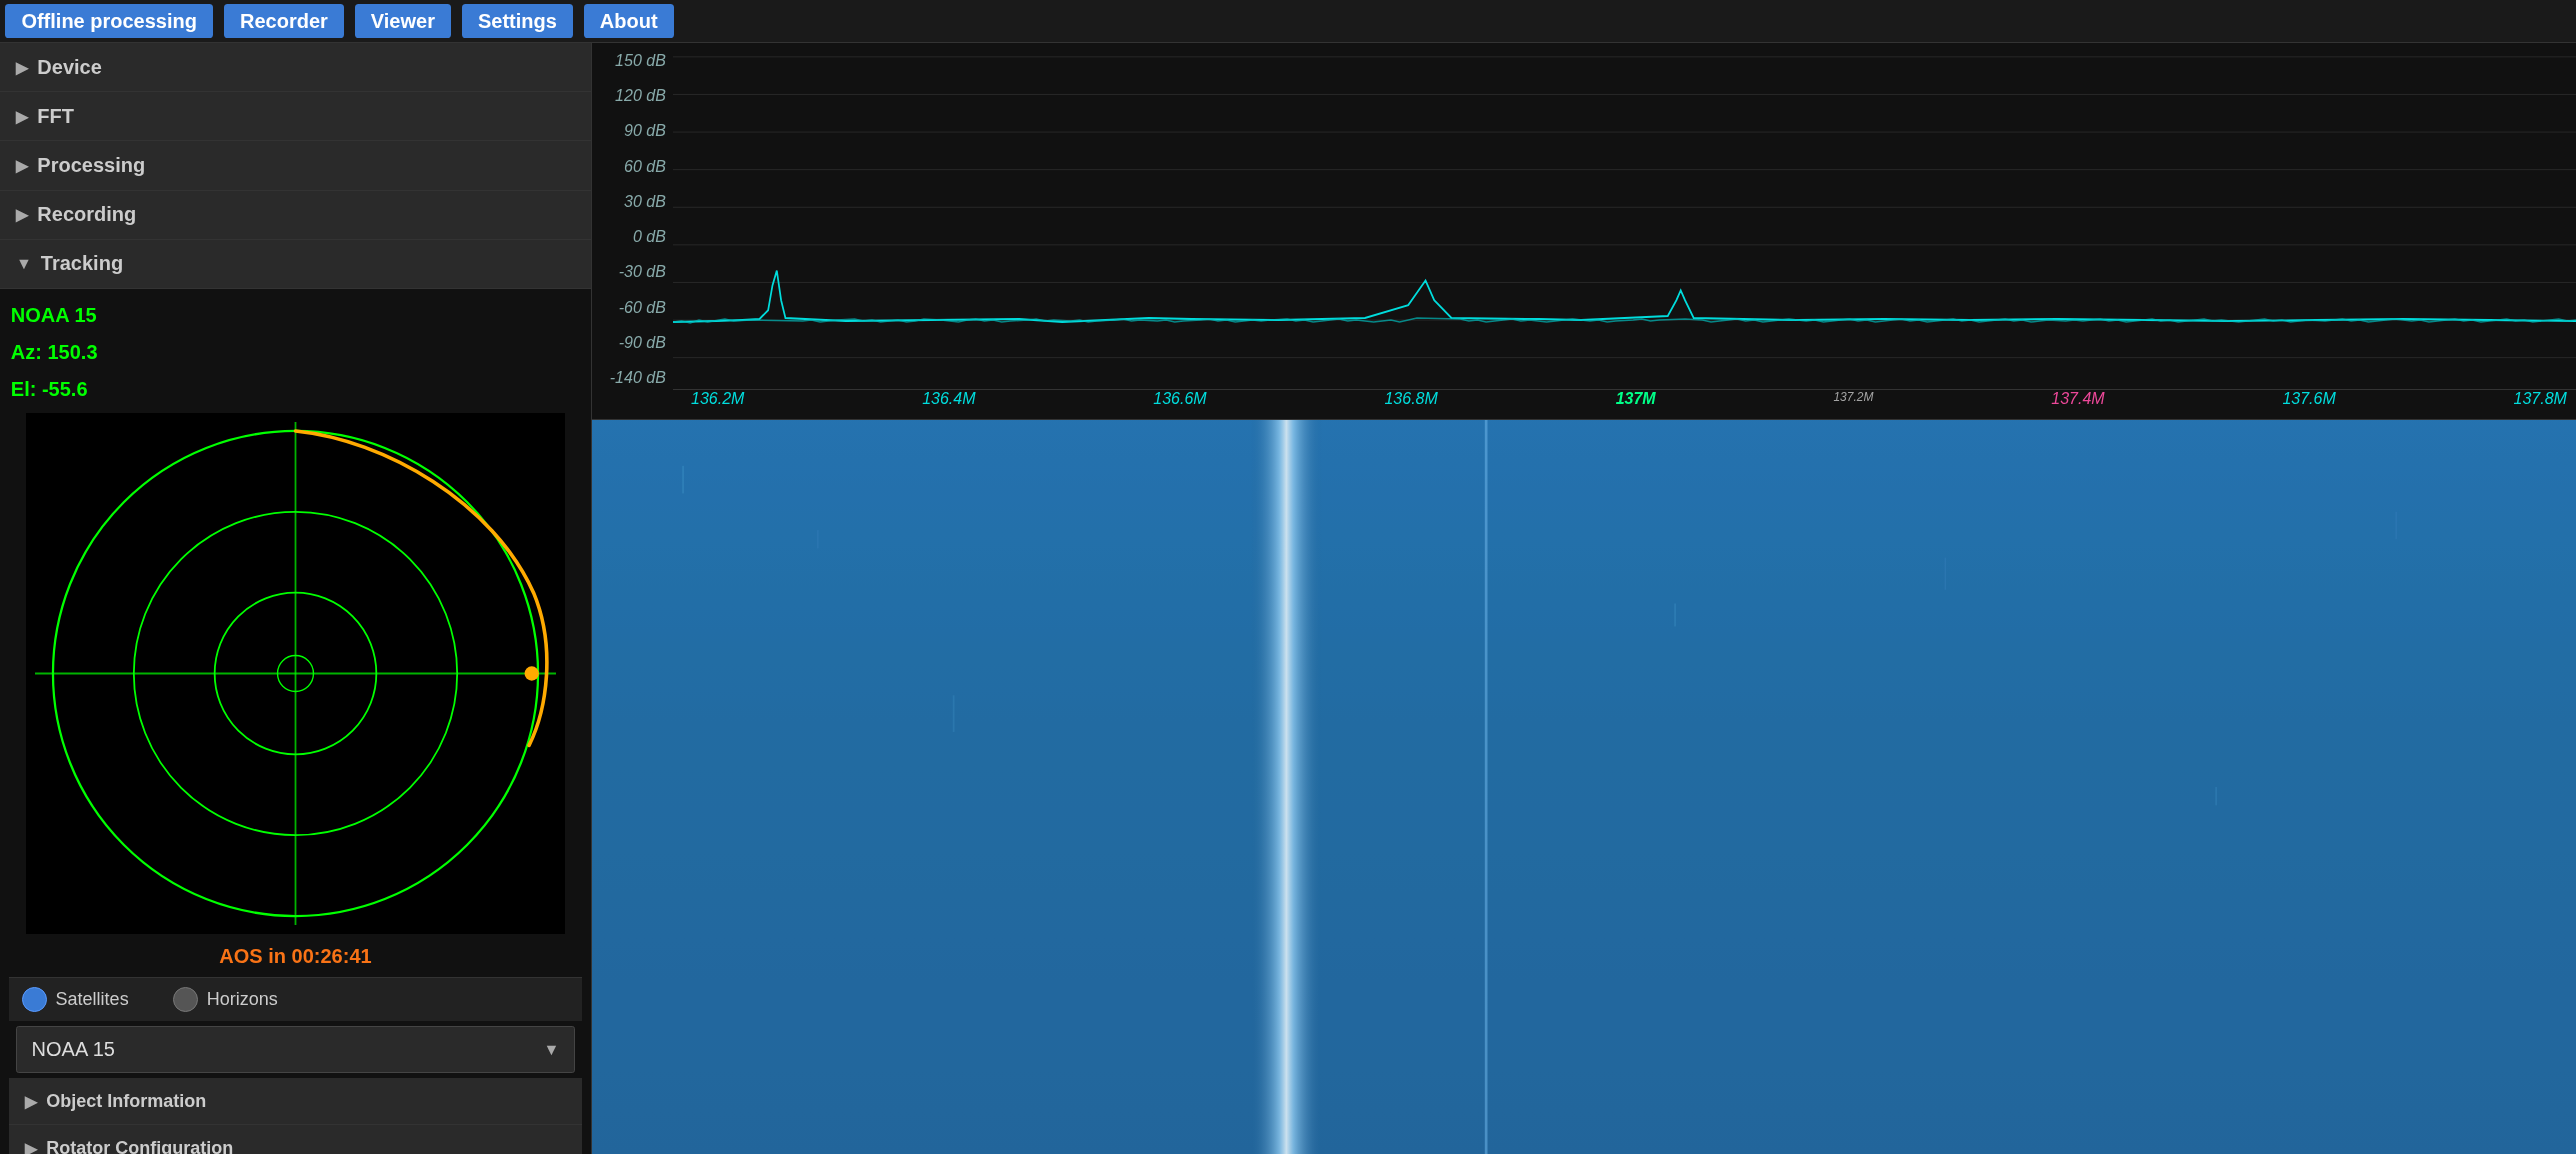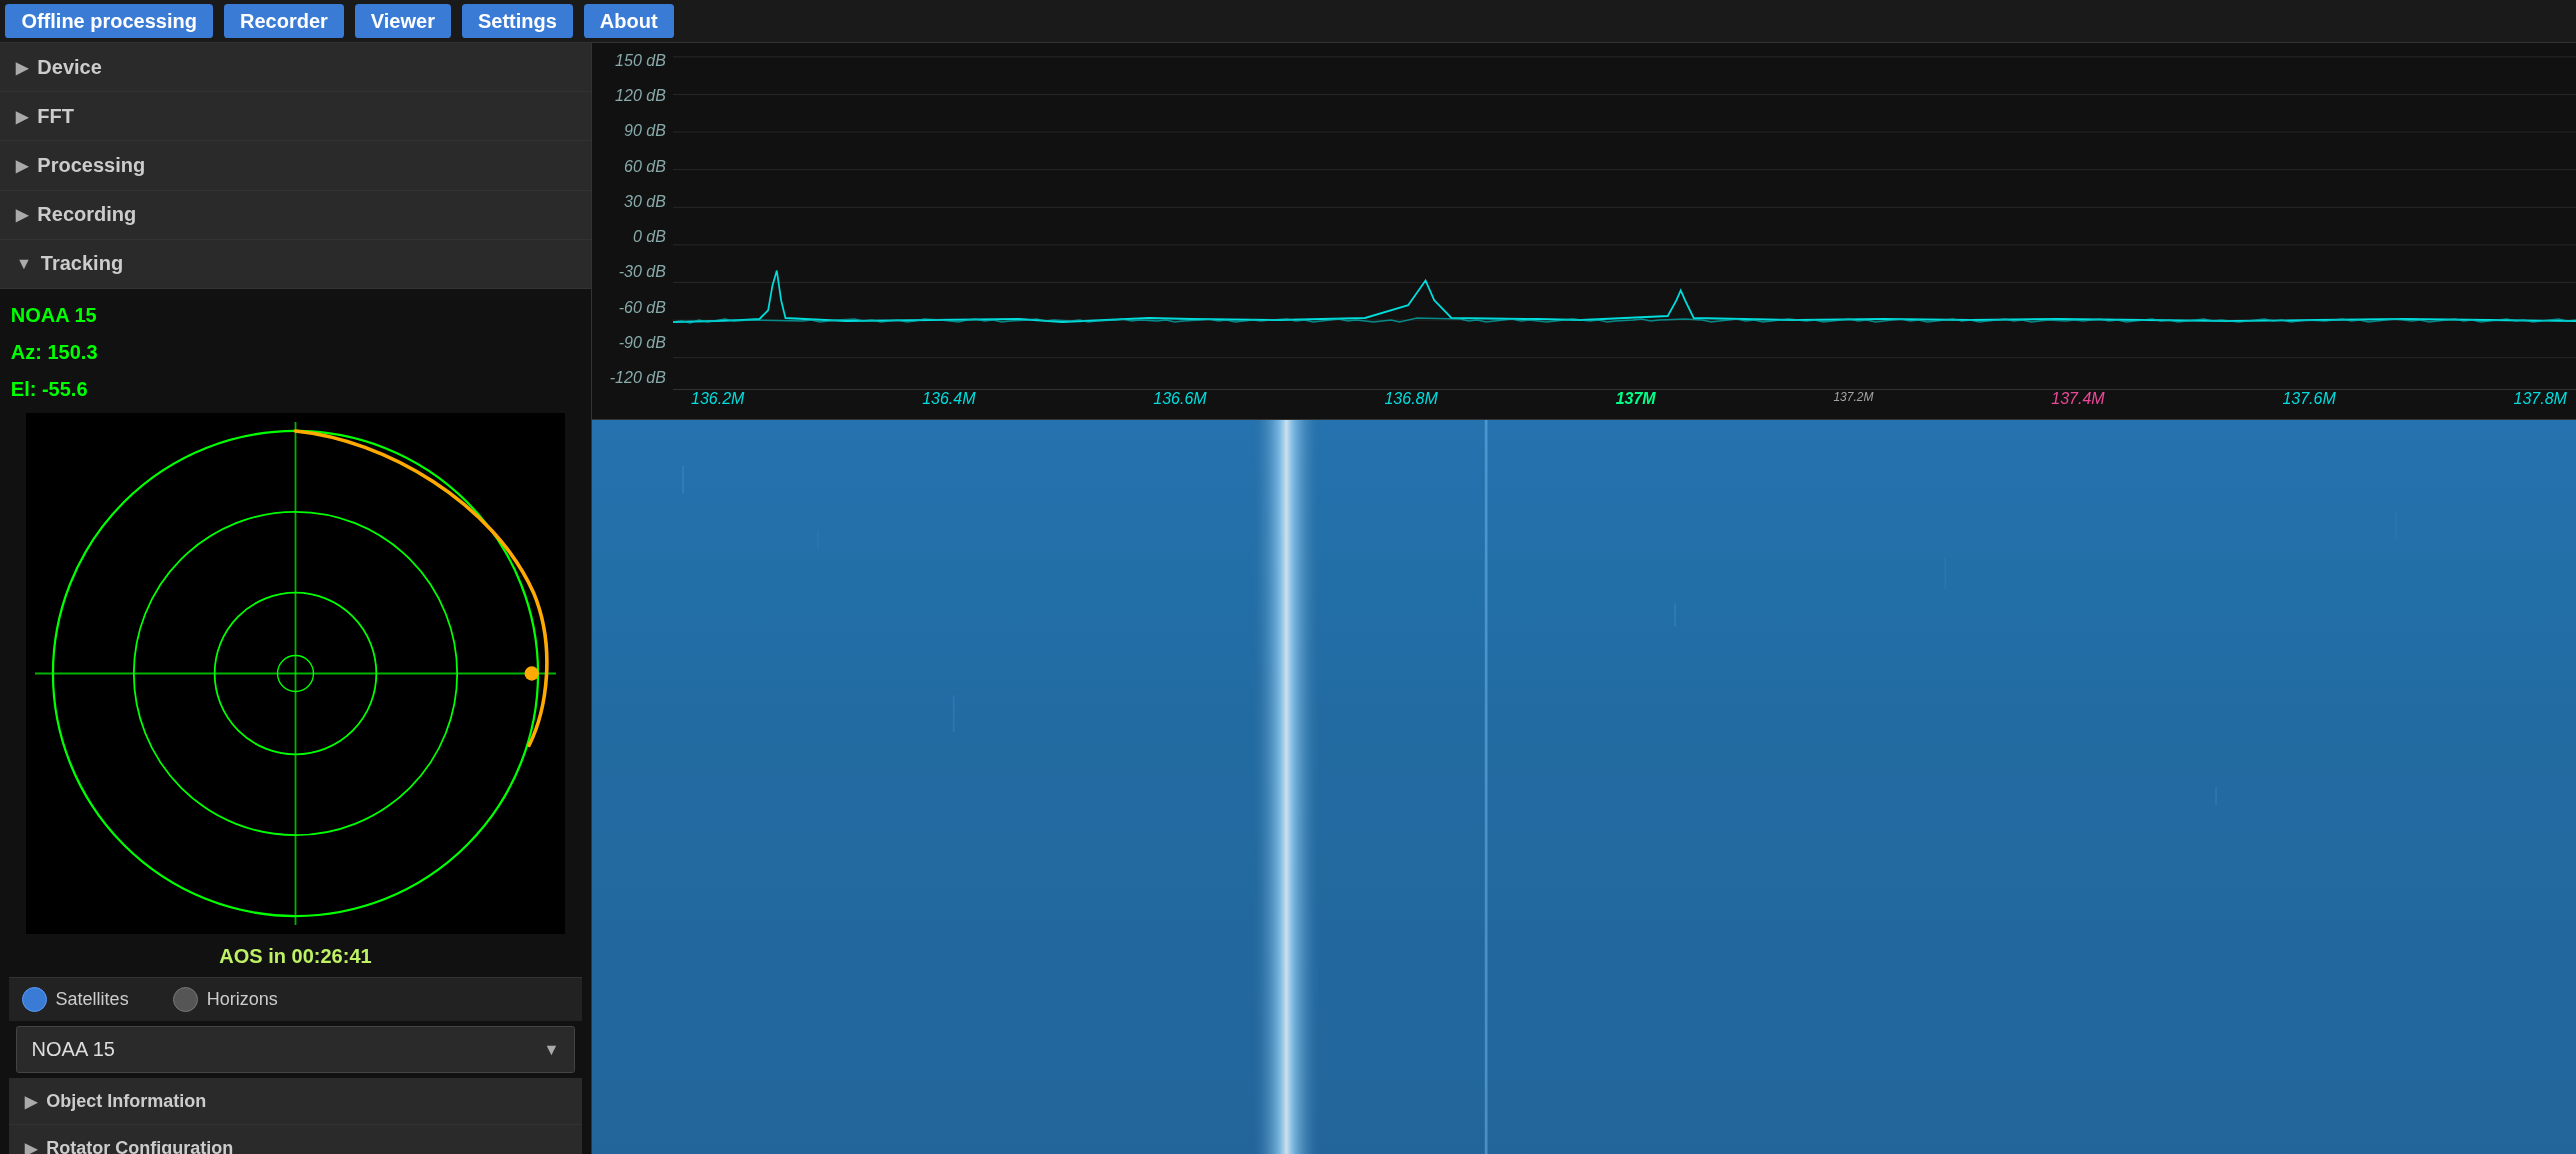--- a/index.html
+++ b/index.html
@@ -79,21 +79,21 @@
       width: 539px;
       height: 521px;
       margin: 5.4px auto;
     }
     #polar-svg {
       width: 100%;
       height: 100%;
     }
 
     .aos-label {
-      color: #bef264;
+      color: #f97316;
       font-size: 20px;
       font-weight: bold;
       text-align: center;
       padding: 5.4px 0 9px 0;
     }
 
     
     .toggle-row {
       display: flex;
       align-items: center;
@@ -310,21 +310,21 @@
       <div class="y-axis">
         <span>150 dB</span>
         <span>120 dB</span>
         <span>90 dB</span>
         <span>60 dB</span>
         <span>30 dB</span>
         <span>0 dB</span>
         <span>-30 dB</span>
         <span>-60 dB</span>
         <span>-90 dB</span>
-        <span>-120 dB</span>
+        <span>-140 dB</span>
       </div>
 
       <div class="chart-area">
         <svg id="spectrum-svg" viewBox="0 0 2200 380" preserveAspectRatio="none">
 
           <line x1="0" y1="14" x2="2200" y2="14" stroke="#2a2a2a" stroke-width="1"></line>
           <line x1="0" y1="52" x2="2200" y2="52" stroke="#2a2a2a" stroke-width="1"></line>
           <line x1="0" y1="90" x2="2200" y2="90" stroke="#2a2a2a" stroke-width="1"></line>
           <line x1="0" y1="128" x2="2200" y2="128" stroke="#2a2a2a" stroke-width="1"></line>
           <line x1="0" y1="166" x2="2200" y2="166" stroke="#2a2a2a" stroke-width="1"></line>

